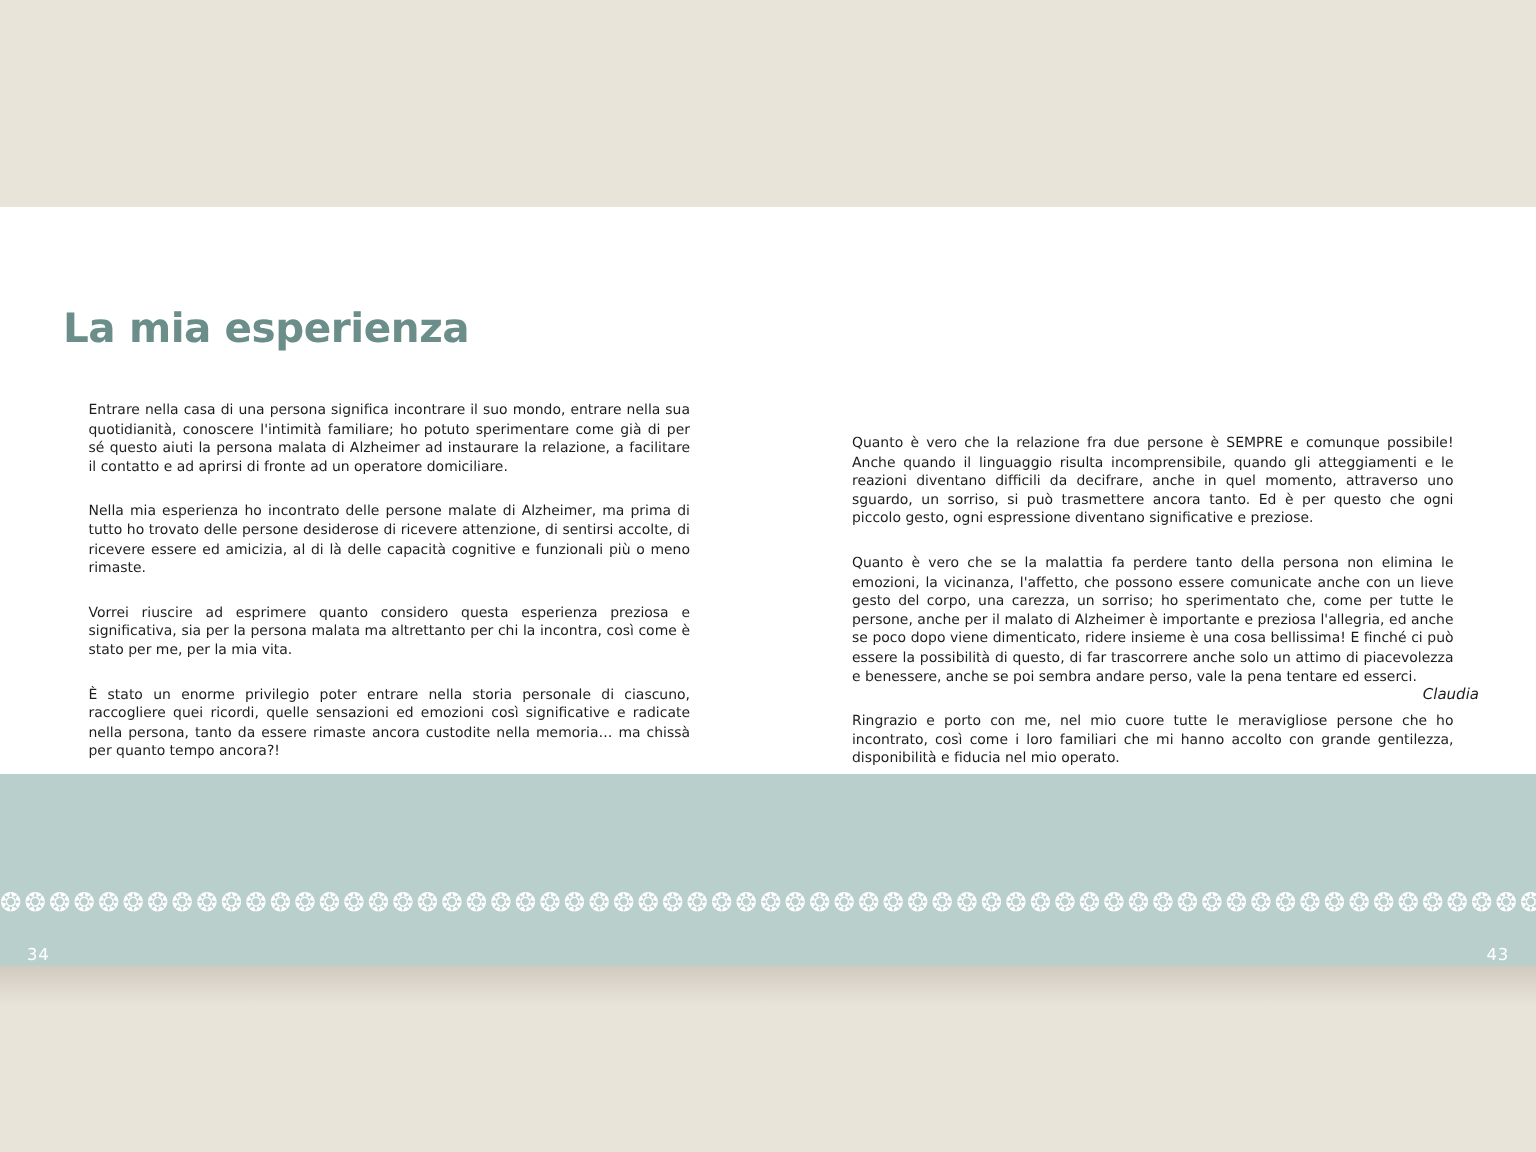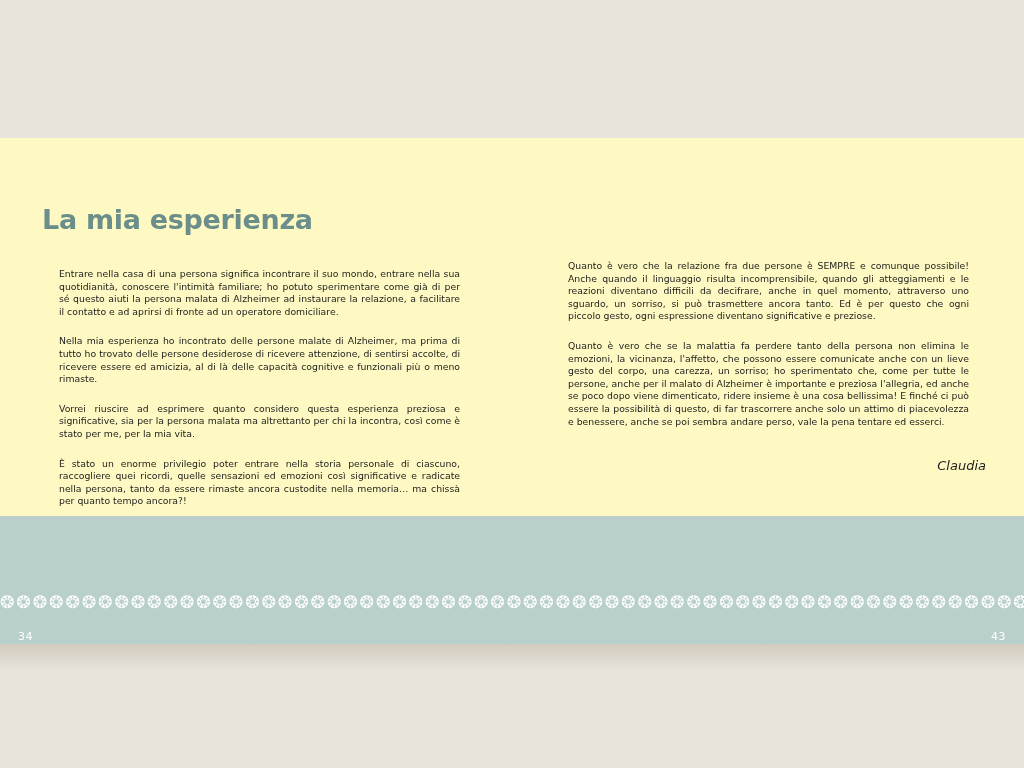--- a/index.html
+++ b/index.html
@@ -30,21 +30,21 @@
     background: #e9e4da;
   }
 
   
   .spread {
     position: absolute;
     top: 138px;
     left: 0;
     width: 1024px;
     height: 378px;
-    background: #fef9c3;
+    background: #ffffff;
   }
 
   
   .band-bottom {
     position: absolute;
     top: 516px;
     left: 0;
     width: 1024px;
     height: 128px;
     background: #b9cfcb;
@@ -109,38 +109,38 @@
   }
 
   .col-left .body-text {
     position: absolute;
     top: 113px;
     left: 0;
     width: 435px;
   }
   .col-right .body-text {
     position: absolute;
-    top: 105px;
+    top: 135px;
     left: 0;
     width: 435px;
   }
 
   .body-text p {
     margin: 17px;
   }
 
   .signature {
     position: absolute;
     top: 320px;
     left: 551px;
     width: 435px;
     text-align: right;
     font-family: "DejaVu Sans", sans-serif;
     font-style: italic;
-    font-size: 13px;
+    font-size: 10px;
     color: #1d1d1b;
   }
 
   
   .ornament-row {
     position: absolute;
     top: 589px;
     left: 0;
     width: 1024px;
     height: 26px;
@@ -176,29 +176,30 @@
 
   <div class="spread">
     <div class="doc-title">La mia esperienza</div>
 
     <div class="columns">
 
       <div class="col col-left">
         <div class="body-text">
           <p>Entrare nella casa di una persona significa incontrare il suo mondo, entrare nella sua quotidianità, conoscere l'intimità familiare; ho potuto sperimentare come già di per sé questo aiuti la persona malata di Alzheimer ad instaurare la relazione, a facilitare il contatto e ad aprirsi di fronte ad un operatore domiciliare.</p>
           <p>Nella mia esperienza ho incontrato delle persone malate di Alzheimer, ma prima di tutto ho trovato delle persone desiderose di ricevere attenzione, di sentirsi accolte, di ricevere essere ed amicizia, al di là delle capacità cognitive e funzionali più o meno rimaste.</p>
-          <p>Vorrei riuscire ad esprimere quanto considero questa esperienza preziosa e significative, sia per la persona malata ma altrettanto per chi la incontra, così come è stato per me, per la mia vita.</p>
+          <p>Vorrei riuscire ad esprimere quanto considero questa esperienza preziosa e significativa, sia per la persona malata ma altrettanto per chi la incontra, così come è stato per me, per la mia vita.</p>
           <p>È stato un enorme privilegio poter entrare nella storia personale di ciascuno, raccogliere quei ricordi, quelle sensazioni ed emozioni così significative e radicate nella persona, tanto da essere rimaste ancora custodite nella memoria… ma chissà per quanto tempo ancora?!</p>
         </div>
       </div>
 
       <div class="col col-right">
         <div class="body-text">
           <p>Quanto è vero che la relazione fra due persone è SEMPRE e comunque possibile! Anche quando il linguaggio risulta incomprensibile, quando gli atteggiamenti e le reazioni diventano difficili da decifrare, anche in quel momento, attraverso uno sguardo, un sorriso, si può trasmettere ancora tanto. Ed è per questo che ogni piccolo gesto, ogni espressione diventano significative e preziose.</p>
           <p>Quanto è vero che se la malattia fa perdere tanto della persona non elimina le emozioni, la vicinanza, l'affetto, che possono essere comunicate anche con un lieve gesto del corpo, una carezza, un sorriso; ho sperimentato che, come per tutte le persone, anche per il malato di Alzheimer è importante e preziosa l'allegria, ed anche se poco dopo viene dimenticato, ridere insieme è una cosa bellissima! E finché ci può essere la possibilità di questo, di far trascorrere anche solo un attimo di piacevolezza e benessere, anche se poi sembra andare perso, vale la pena tentare ed esserci.</p>
+          <p>Ringrazio e porto con me, nel mio cuore tutte le meravigliose persone che ho incontrato, così come i loro familiari che mi hanno accolto con grande gentilezza, disponibilità e fiducia nel mio operato.</p>
         </div>
       </div>
 
       <div class="signature">Claudia</div>
 
     </div>
   </div>
 
   <div class="band-bottom"></div>
 

